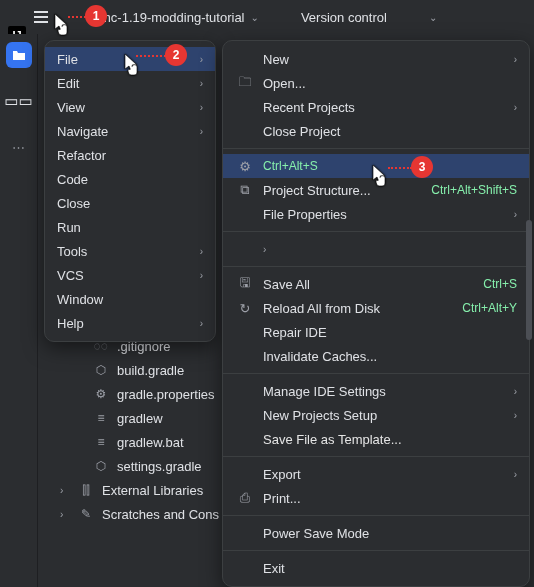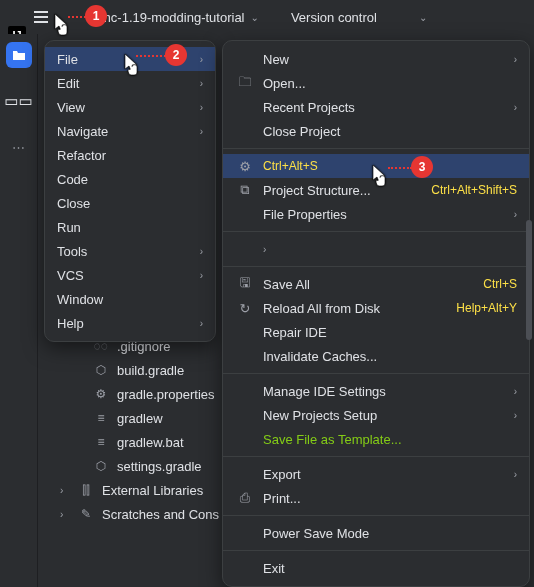--- a/index.html
+++ b/index.html
@@ -70,22 +70,22 @@
   .menu-item {
     display:flex; align-items:center;
     height:24px;
     padding:0 12px;
     gap:10px;
     cursor:pointer;
     position:relative;
   }
   .menu-item.hl { background:#2e436e; }
   .menu-item .lbl { flex:1; }
-  .menu-item .sc { color:#fde047; font-size:12px; }
-  .menu-item.disabled { color:#84cc16; }
+  .menu-item .sc { color:#86efac; font-size:12px; }
+  .menu-item.disabled { color:#e5e5e5; }
   .menu-item .subchev { color:#9da0a8; font-size:10px; }
   .micon { width:16px; color:#9da0a8; font-size:13px; text-align:center;}
   .sep { height:1px; background:#3c3f41; margin:5px 0; }
   .menu2 .menu-item { padding-left:14px; }
 
   
   .marker {
     position:absolute;
     width:22px;height:22px;border-radius:50%;
     background:#e63632;color:#fff;font-weight:bold;
@@ -112,21 +112,21 @@
   <div class="ij-logo">IJ</div>
   <div class="hamburger">
     <span></span>
       <span></span>
       <span></span>
   </div>
   <div class="crumb" style="margin-left:44px;">
     <span>mc-1.19-modding-tutorial</span>
     <span class="chev">⌄</span>
   </div>
-  <div class="crumb" style="margin-left:26px;gap:42px;">
+  <div class="crumb" style="margin-left:36px;gap:42px;">
     <span>Version control</span>
     <span class="chev">⌄</span>
   </div>
 </div>
 
 <div class="leftbar">
   <div class="lb-icon lb-folder">
     <svg width="14" height="12" viewBox="0 0 14 12">
         <path fill="#fff" d="M1 2h4l1 2h7v7H1z"></path>
       </svg>
@@ -266,21 +266,21 @@
       </div>
       <div class="sep"></div>
       <div class="menu-item">
         <span class="micon">🖫</span>
         <span class="lbl">Save All</span>
         <span class="sc">Ctrl+S</span>
       </div>
       <div class="menu-item">
         <span class="micon">↻</span>
         <span class="lbl">Reload All from Disk</span>
-        <span class="sc">Help+Alt+Y</span>
+        <span class="sc">Ctrl+Alt+Y</span>
       </div>
       <div class="menu-item">
         <span class="micon"></span>
         <span class="lbl">Repair IDE</span>
       </div>
       <div class="menu-item">
         <span class="micon"></span>
         <span class="lbl">Invalidate Caches...</span>
       </div>
       <div class="sep"></div>

